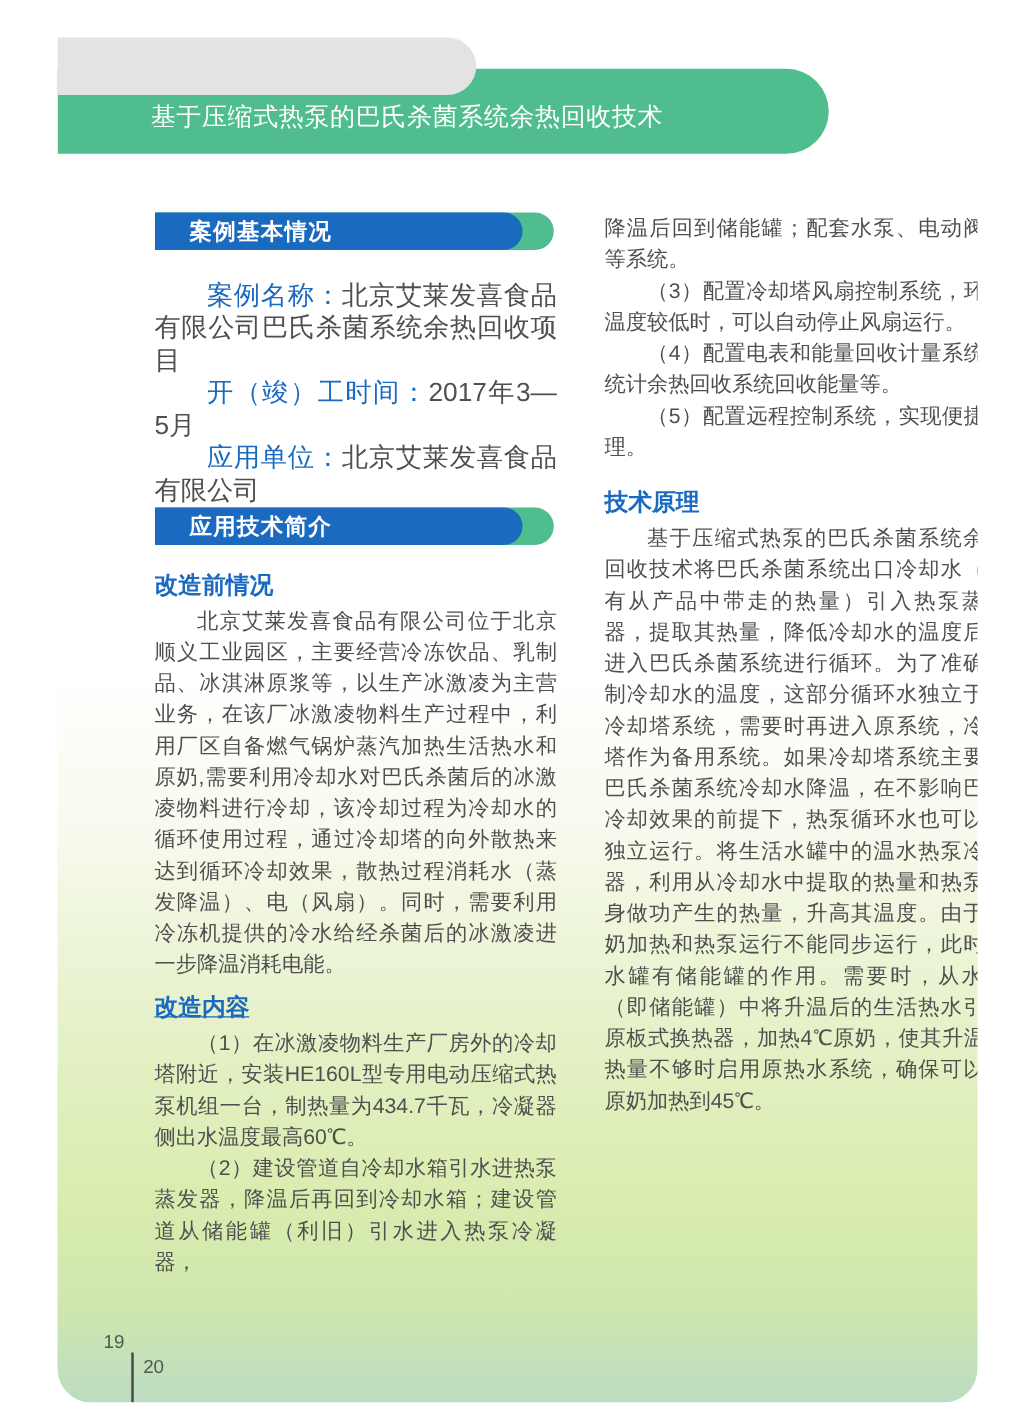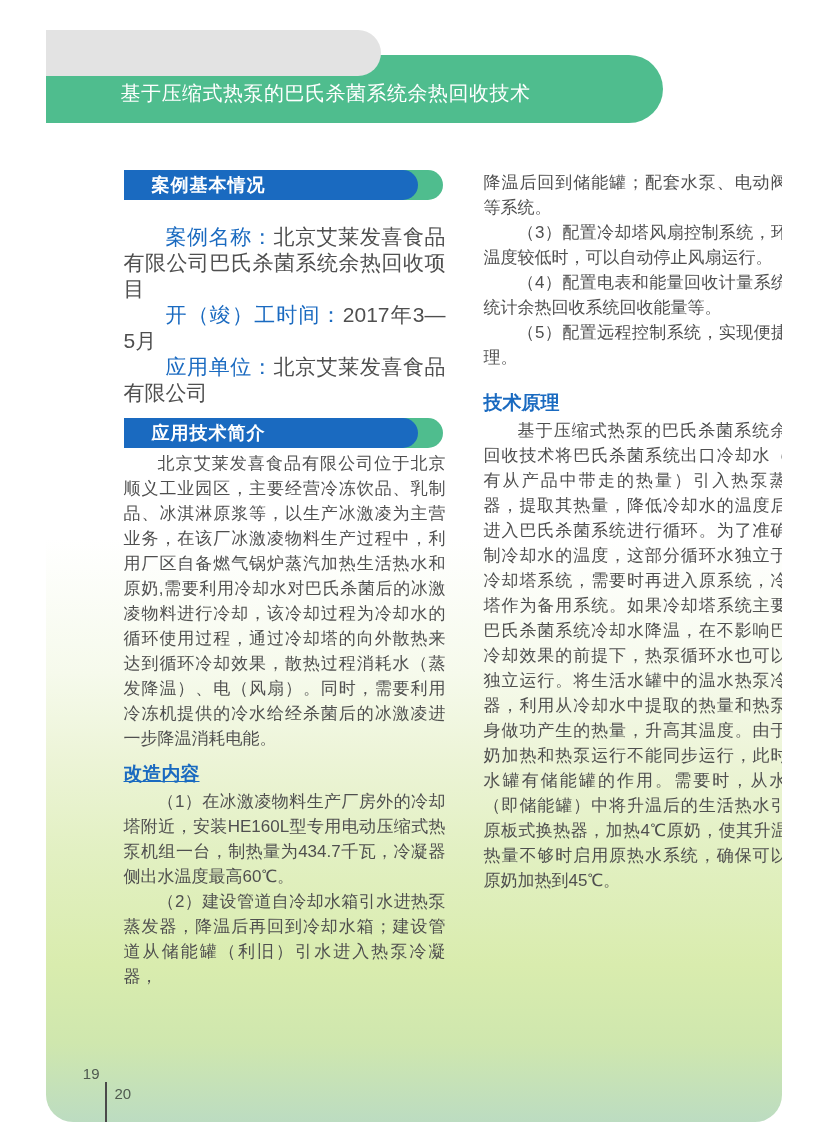--- a/index.html
+++ b/index.html
@@ -112,21 +112,21 @@
   }
   .para {
     font-size: 17px;
     line-height: 25px;
     color: #4f4f4f;
     text-align: justify;
     text-indent: 2em;
   }
   .para.noindent { text-indent: 0; }
 
-  .mt12 { margin-top: 12px; }
+  .mt12 { }
   .mt20 { margin-top: 20px; }
   .mt30 { margin-top: 20px; }
   .mt10 { margin-top: 10px; text-decoration: underline; }
   .mt3  { margin-top: 3px; }
 
   
   .footer-pagenum {
     position: absolute;
     font-size: 15px;
     color: #4f5a50;
@@ -169,20 +169,21 @@
         <p class="field"><span class="label">应用单位：</span><span>北京艾莱发喜食品有限公司</span></p>
       </div>
 
       <div class="pill-wrap mt12">
         <div class="pill-green-cap"></div>
         <div class="pill-blue">
           <span>应用技术简介</span>
         </div>
       </div>
 
+      <h3 class="subheading mt20">改造前情况</h3>
       <p class="para mt3">北京艾莱发喜食品有限公司位于北京顺义工业园区，主要经营冷冻饮品、乳制品、冰淇淋原浆等，以生产冰激凌为主营业务，在该厂冰激凌物料生产过程中，利用厂区自备燃气锅炉蒸汽加热生活热水和原奶,需要利用冷却水对巴氏杀菌后的冰激凌物料进行冷却，该冷却过程为冷却水的循环使用过程，通过冷却塔的向外散热来达到循环冷却效果，散热过程消耗水（蒸发降温）、电（风扇）。同时，需要利用冷冻机提供的冷水给经杀菌后的冰激凌进一步降温消耗电能。</p>
 
       <h3 class="subheading mt10">改造内容</h3>
       <p class="para mt3">（1）在冰激凌物料生产厂房外的冷却塔附近，安装HE160L型专用电动压缩式热泵机组一台，制热量为434.7千瓦，冷凝器侧出水温度最高60℃。</p>
       <p class="para">（2）建设管道自冷却水箱引水进热泵蒸发器，降温后再回到冷却水箱；建设管道从储能罐（利旧）引水进入热泵冷凝器，</p>
 
     </div>
 
     <div class="col">
 

